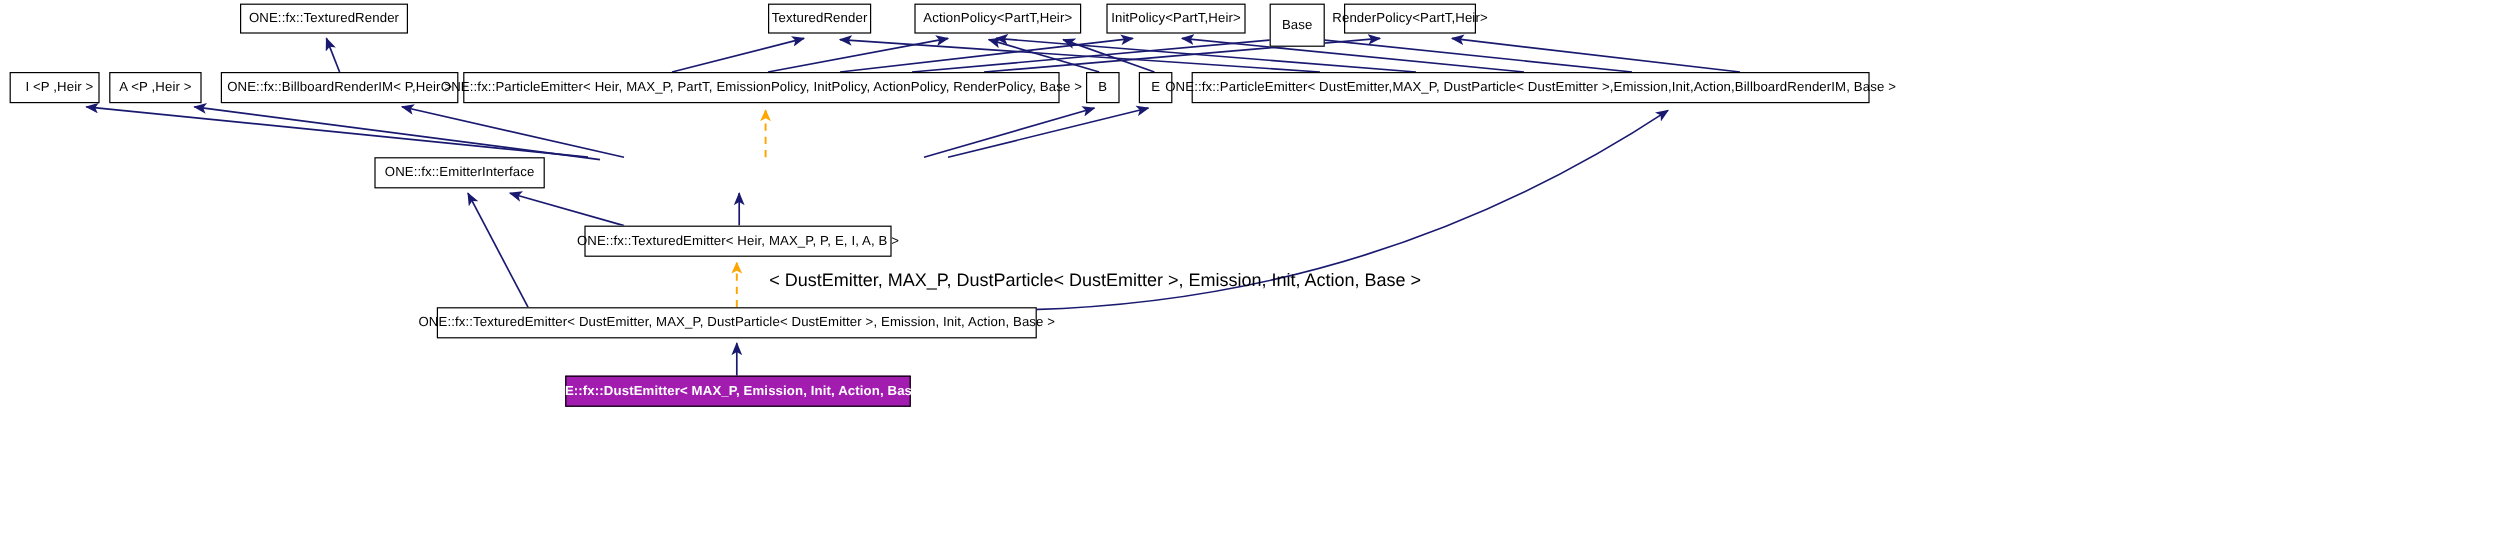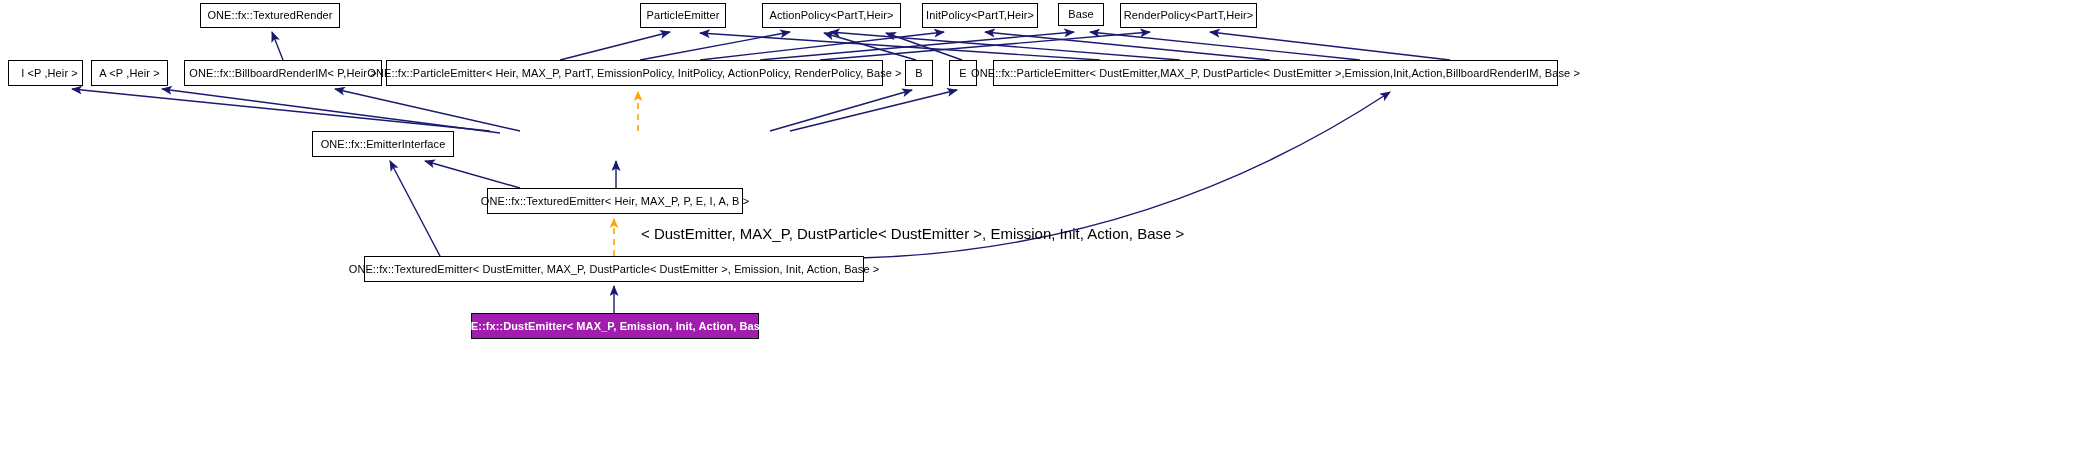--- a/index.html
+++ b/index.html
@@ -109,29 +109,29 @@
     </g>
 
     <g stroke="#ffa500" stroke-width="1.6" fill="none" stroke-dasharray="6 5">
       <path d="M638,131 L638,92" marker-end="url(#arrow-tmpl)"></path>
       <path d="M614,256 L614,219" marker-end="url(#arrow-tmpl)"></path>
     </g>
   </svg>
 
   <div class="node" style="left:200px;top:3px;width:140px;height:25px;">ONE::fx::TexturedRender</div>
 
-  <div class="node" style="left:640px;top:3px;width:86px;height:25px;">ParticleEmitter</div>
+  <div class="node" style="left:640px;top:3px;width:86px;height:25px;">TexturedRender</div>
 
   <div class="node" style="left:762px;top:3px;width:139px;height:25px;">ActionPolicy&lt;PartT,Heir&gt;</div>
 
   <div class="node" style="left:922px;top:3px;width:116px;height:25px;">InitPolicy&lt;PartT,Heir&gt;</div>
 
-  <div class="node" style="left:1058px;top:3px;width:46px;height:23px;">Base</div>
+  <div class="node" style="left:1058px;top:3px;width:46px;height:36px;">Base</div>
 
-  <div class="node" style="left:1120px;top:3px;width:137px;height:25px;">RenderPolicy&lt;PartT,Heir&gt;</div>
+  <div class="node" style="left:1120px;top:3px;width:110px;height:25px;">RenderPolicy&lt;PartT,Heir&gt;</div>
 
   <div class="node" style="left:8px;top:60px;width:75px;height:26px;padding-left:16px;">I &lt;P ,Heir &gt;</div>
 
   <div class="node" style="left:91px;top:60px;width:77px;height:26px;">A &lt;P ,Heir &gt;</div>
 
   <div class="node" style="left:184px;top:60px;width:198px;height:26px;">ONE::fx::BillboardRenderIM&lt; P,Heir &gt;</div>
 
   <div class="node" style="left:386px;top:60px;width:497px;height:26px;">ONE::fx::ParticleEmitter&lt; Heir, MAX_P, PartT, EmissionPolicy, InitPolicy, ActionPolicy, RenderPolicy, Base &gt;</div>
 
   <div class="node" style="left:905px;top:60px;width:28px;height:26px;">B</div>

